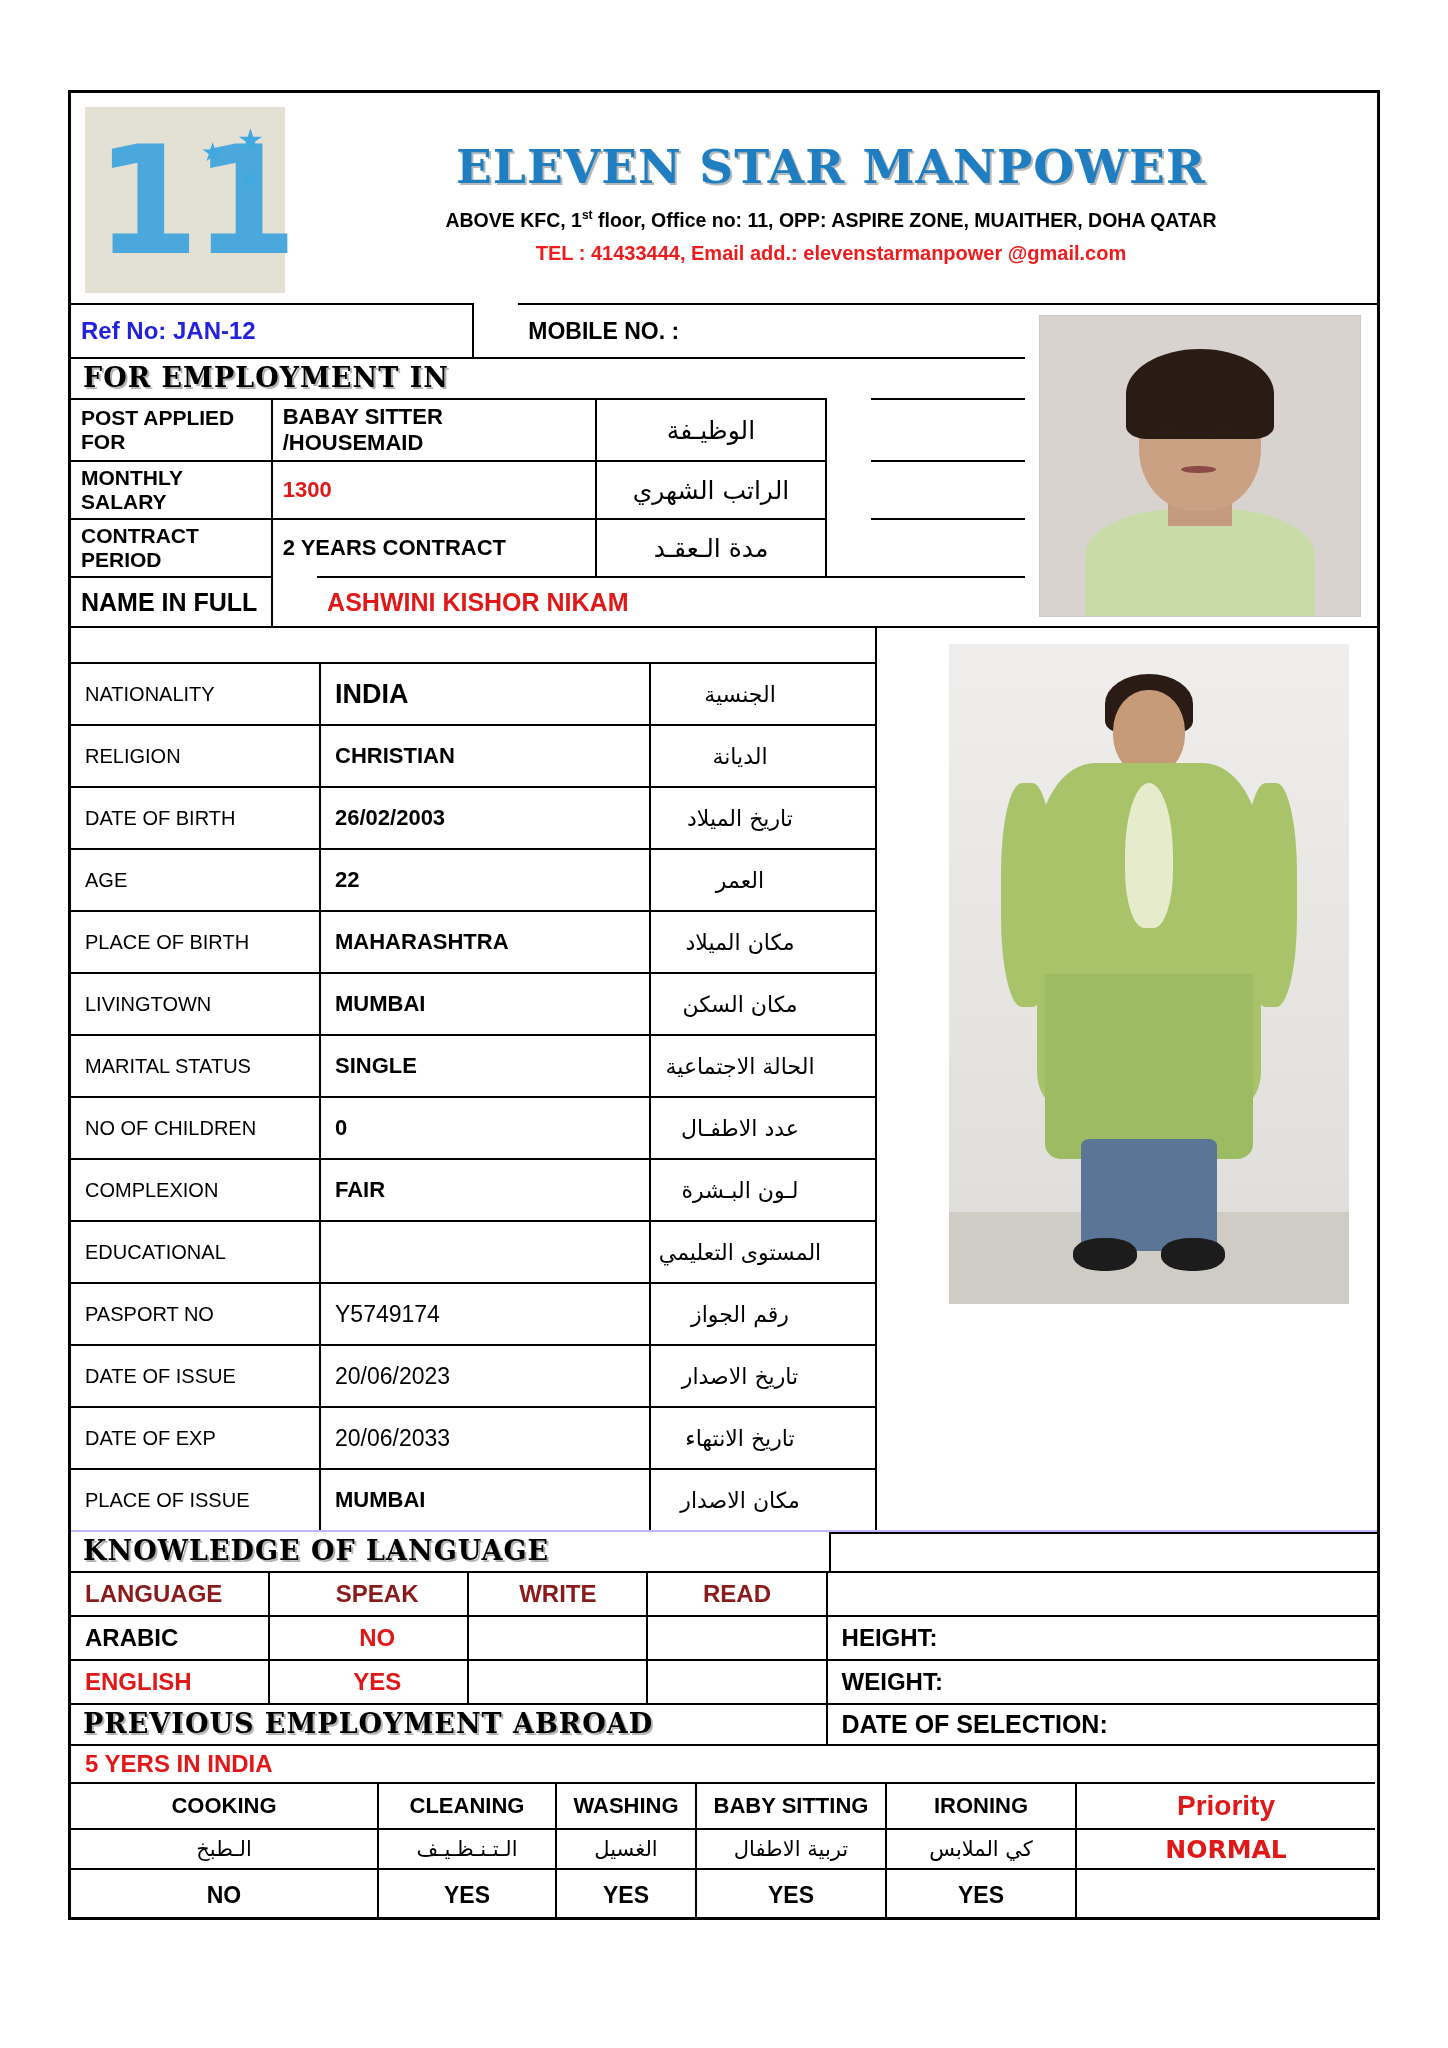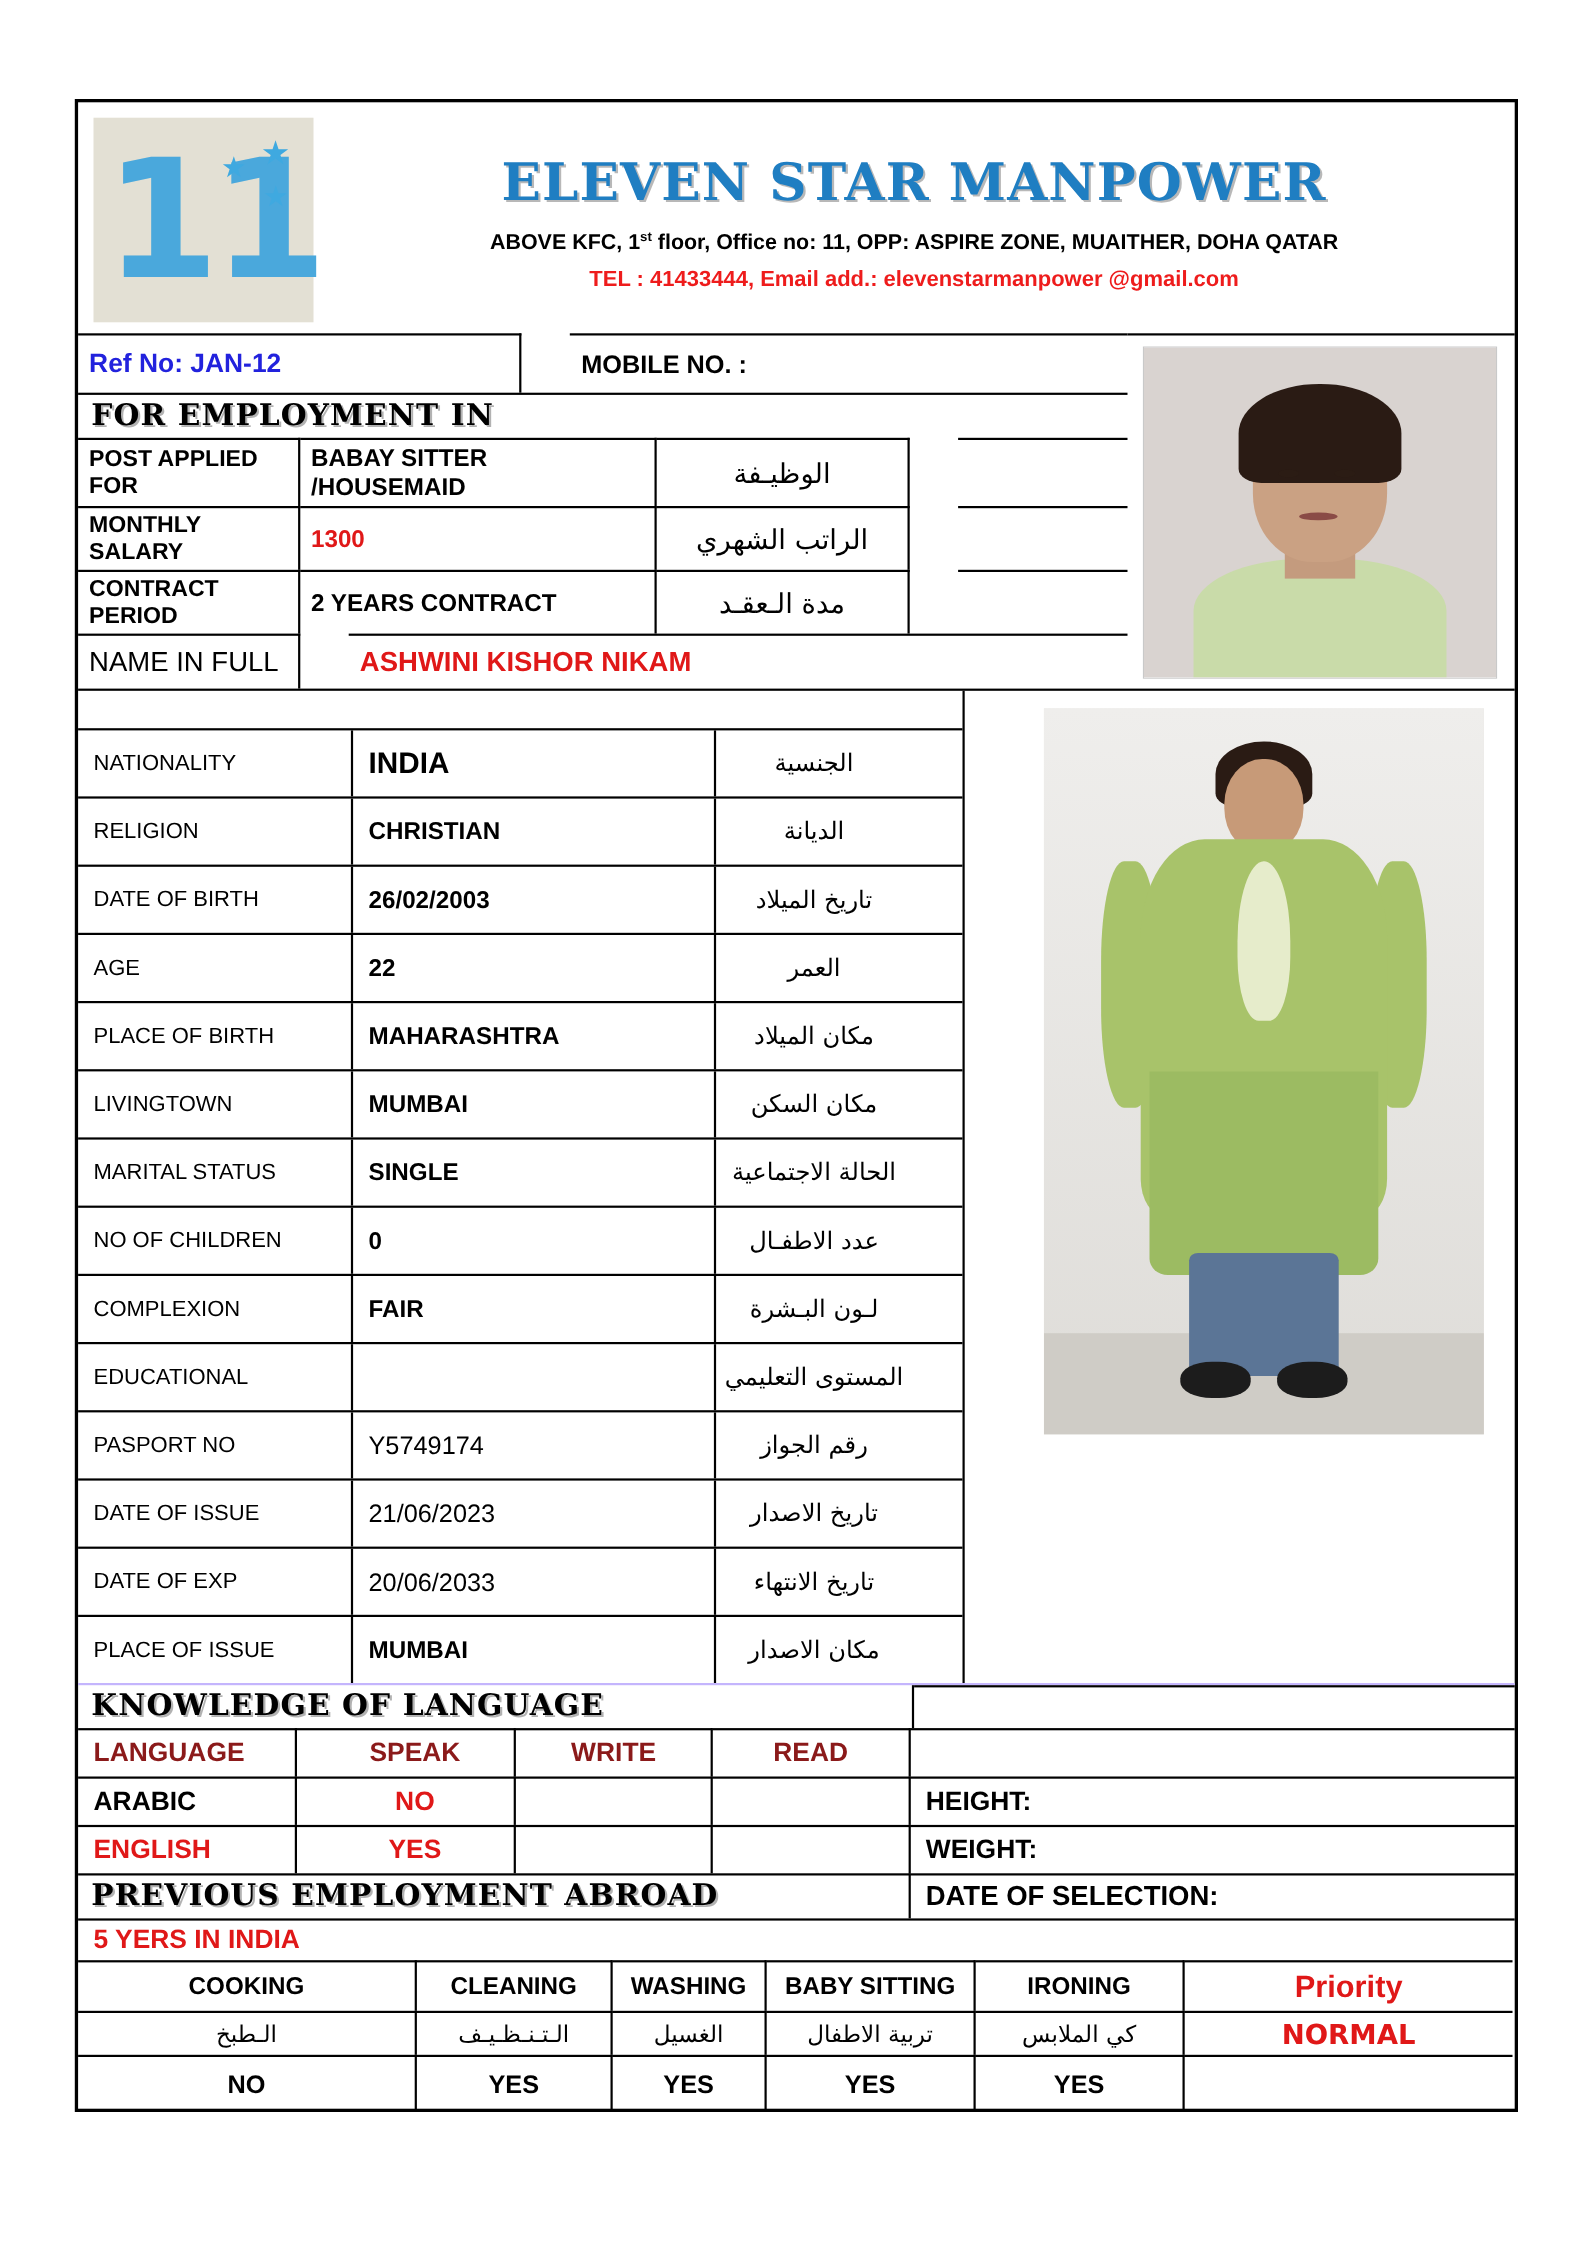--- a/index.html
+++ b/index.html
@@ -169,21 +169,21 @@
     box-sizing: border-box;
   }
 
   .emp-label  { width: 210px; font-size: 21px; font-weight: bold; }
   .emp-value  { width: 338px; font-size: 22px; font-weight: bold; }
   .emp-value.red { color: #e01818; }
   .emp-ar     { width: 240px; justify-content: center; font-size: 25px; direction: rtl;
                 font-family: "DejaVu Sans", sans-serif; }
   .emp-blank  { width: 160px; }
 
-  .name-label { width: 210px; font-size: 25px; font-weight: normal; }
+  .name-label { width: 210px; font-size: 25px; font-weight: bold; }
   .name-value { width: 738px; font-size: 25px; font-weight: bold; color: #e01818; }
 
   
   .details-wrap { display: flex; border-top: 2px solid #000; }
   .details-left { width: 883px; box-sizing: border-box; border-right: 2px solid #000; }
   .details-right { width: 548px; box-sizing: border-box; position: relative; }
 
   .spacer-row { height: 34px; border-bottom: 2px solid #000; }
 
   .d-row { display: flex; height: 60px; border-bottom: 2px solid #000; }
@@ -430,21 +430,21 @@
         <div class="d-value"></div>
         <div class="d-ar">المستوى التعليمي</div>
       </div>
       <div class="d-row">
         <div class="d-label">PASPORT NO</div>
         <div class="d-value plain">Y5749174</div>
         <div class="d-ar">رقم الجواز</div>
       </div>
       <div class="d-row">
         <div class="d-label">DATE OF ISSUE</div>
-        <div class="d-value plain">21/06/2023</div>
+        <div class="d-value plain">20/06/2023</div>
         <div class="d-ar">تاريخ الاصدار</div>
       </div>
       <div class="d-row">
         <div class="d-label">DATE OF EXP</div>
         <div class="d-value plain">20/06/2033</div>
         <div class="d-ar">تاريخ الانتهاء</div>
       </div>
       <div class="d-row">
         <div class="d-label">PLACE OF ISSUE</div>
         <div class="d-value">MUMBAI</div>

